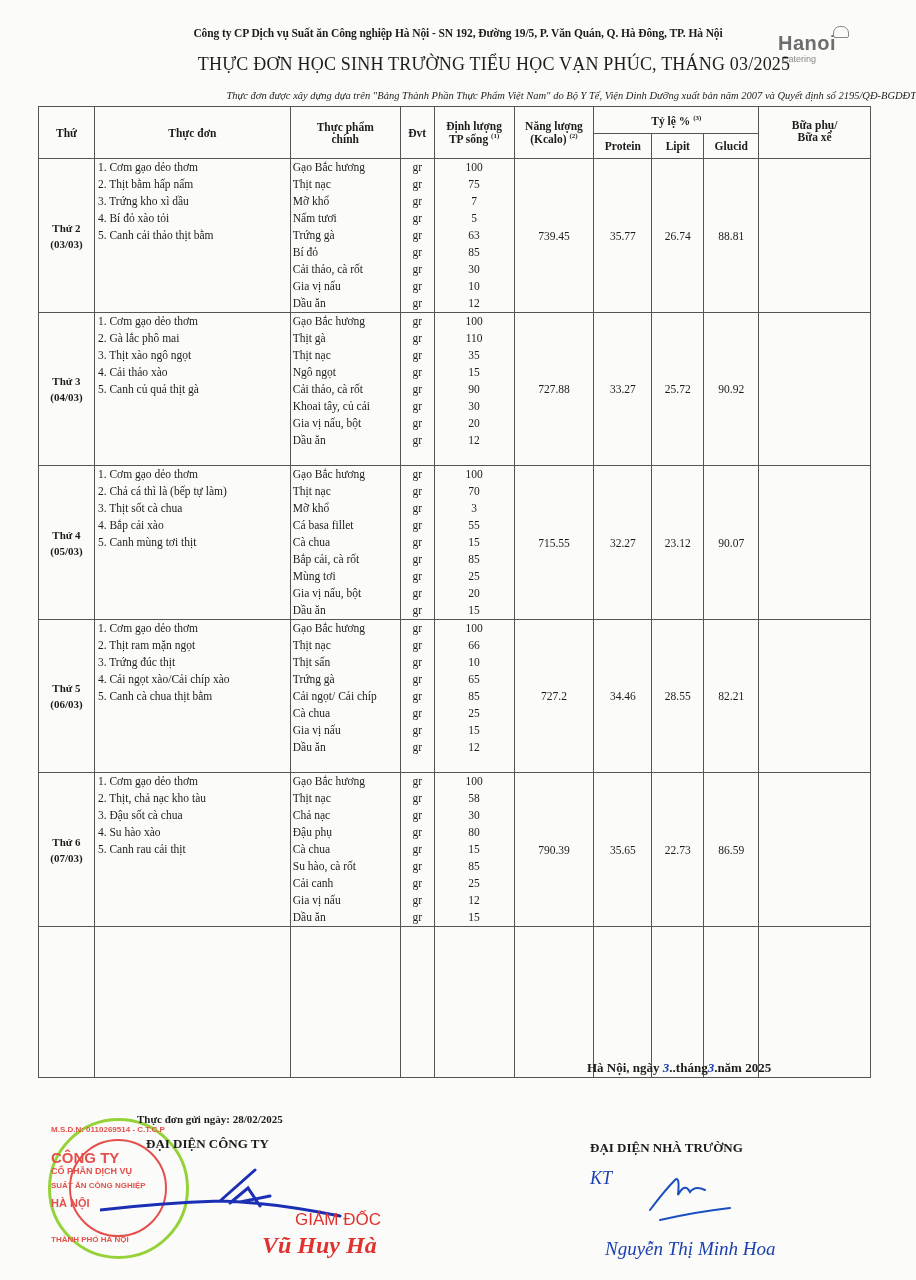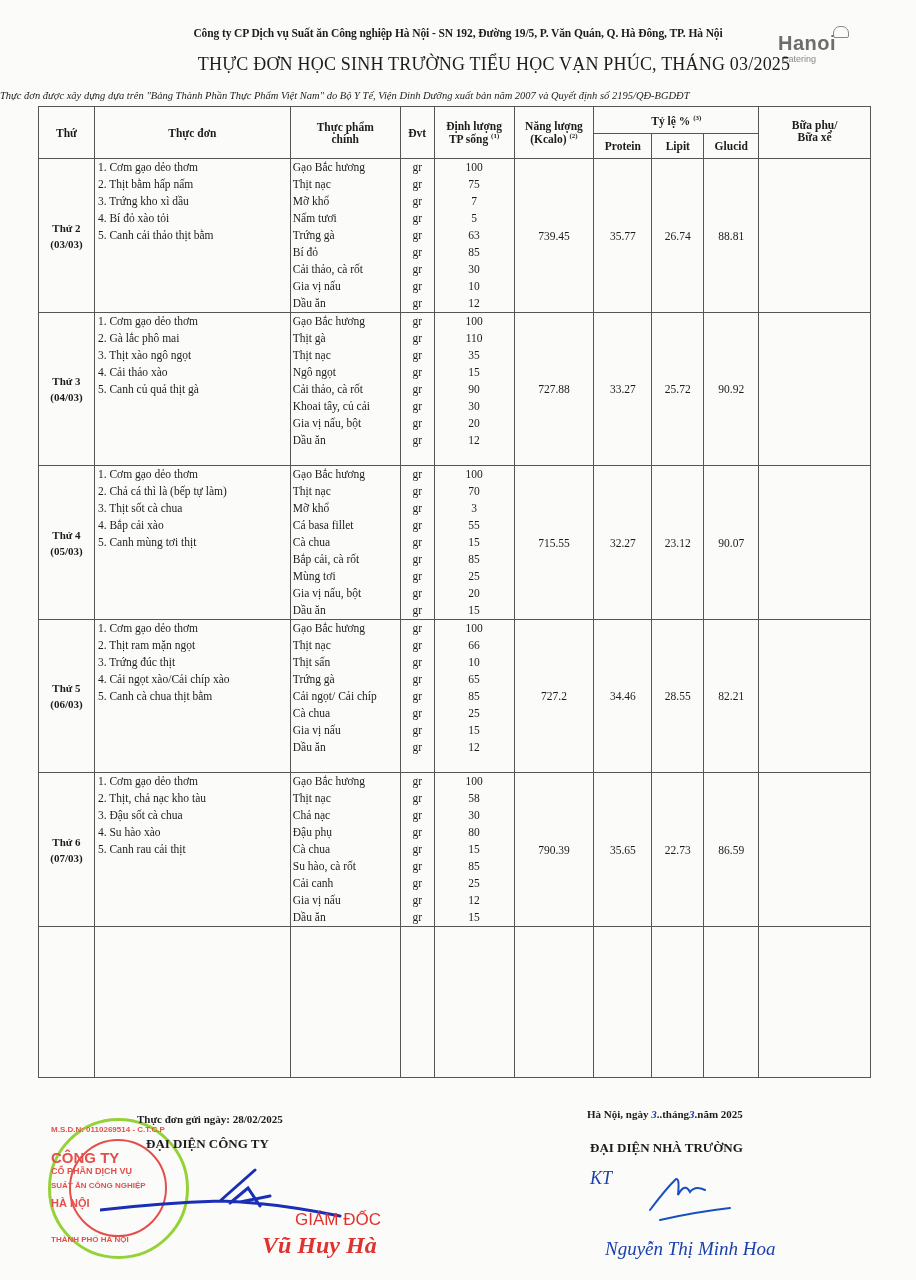--- a/index.html
+++ b/index.html
@@ -4,39 +4,39 @@
 <style>
   html, body { margin:0; padding:0; }
   body { width:916px; height:1280px; background:#fbfbf9; position:relative; overflow:hidden;
          font-family:"Liberation Serif", serif; color:#1c1c1c; }
   .company { position:absolute; left:0; width:916px; top:27px; text-align:center; font-size:11.5px; font-weight:bold; letter-spacing:-0.1px; }
   .title { position:absolute; left:0; width:916px; top:54px; text-align:center; font-size:18px; font-weight:normal; letter-spacing:0.2px;margin-left:36px; }
   .logo { position:absolute; left:778px; top:32px; width:90px; height:45px; color:#6d6d6d; font-family:"Liberation Sans", sans-serif; }
   .logo .big { font-size:20px; font-weight:bold; letter-spacing:0.5px; line-height:22px; display:block; }
   .logo .small { font-size:9px; display:block; margin-left:4px; color:#888; }
   .logo .hat { position:absolute; left:55px; top:-6px; width:14px; height:10px; border:1px solid #888; border-radius:7px 7px 2px 2px; }
-  .subtitle { position:absolute; left:0; width:916px; top:90px; text-align:left; font-size:10.5px; font-style:italic; }
+  .subtitle { position:absolute; left:0; width:916px; top:90px; text-align:right; font-size:10.5px; font-style:italic; }
   table.menu { position:absolute; left:38px; top:106px; width:833px; border-collapse:collapse; font-size:11.5px; }
   table.menu th, table.menu td { border:1px solid #555; padding:0; vertical-align:top; }
   table.menu th { font-weight:bold; text-align:center; vertical-align:middle; font-size:11.5px; }
   .hdr1 th { height:26px; }
   .hdr2 th { height:24px; }
   .day { text-align:center; vertical-align:middle !important; font-weight:bold; font-size:11px; line-height:16px; }
   .lines div { height:17px; line-height:17px; white-space:nowrap; }
   .dishes { padding-left:3px !important;margin-left:48px; }
   .foods { padding-left:2px !important; }
   .unit, .qty { text-align:center; }
   .num { text-align:center; vertical-align:middle !important; font-size:11.5px; }
   .filler td { height:150px; }
   sup { font-size:7px; }
   .notes { position:absolute; left:36px; top:1076px; width:860px; font-size:10px; font-style:italic; line-height:19px; }
   .notes u { text-decoration:underline; }
   .sent { position:absolute; left:137px; top:1113px; font-size:11px; font-weight:bold; }
   .rep-co { position:absolute; left:146px; top:1136px; font-size:13px; font-weight:bold; }
-  .place-date { position:absolute; left:587px; top:1108px; font-size:11px; font-weight:bold; }
+  .place-date { position:absolute; left:587px; top:1060px; font-size:13px; font-weight:bold; }
   .place-date .hand { color:#1a3fb0; font-style:italic; }
   .rep-school { position:absolute; left:590px; top:1140px; font-size:13px; font-weight:bold; }
   .stamp { position:absolute; left:48px; top:1118px; width:135px; height:135px; border:3px solid #84cc16; border-radius:50%;
            color:#e0322e; font-family:"Liberation Sans", sans-serif; font-weight:bold; text-align:left; opacity:0.85; }
   .stamp .inner { position:absolute; left:18px; top:18px; width:94px; height:94px; border:2px solid #e0322e; border-radius:50%; }
   .stamp .l1 { position:absolute; top:28px; width:100%; font-size:15px; }
   .stamp .l2 { position:absolute; top:45px; width:100%; font-size:9px; }
   .stamp .l3 { position:absolute; top:60px; width:100%; font-size:8px; }
   .stamp .l4 { position:absolute; top:76px; width:100%; font-size:11px; }
   .stamp .ring-top { position:absolute; top:4px; width:100%; font-size:8px; }

